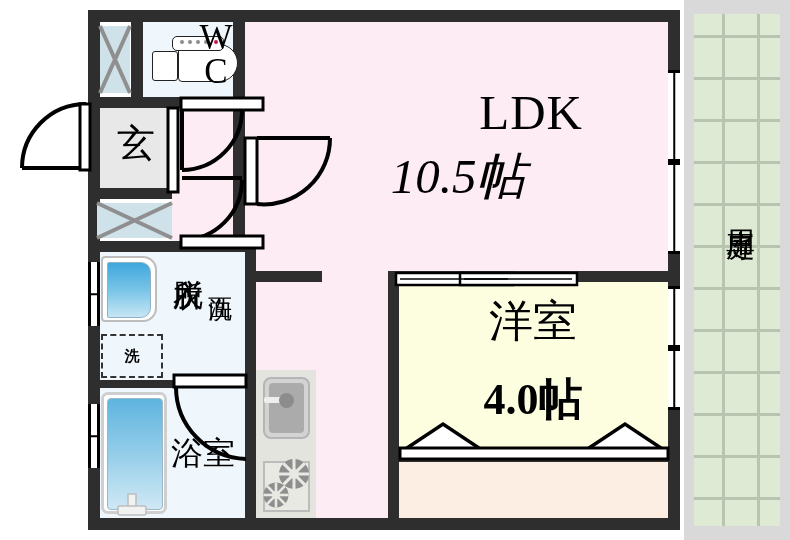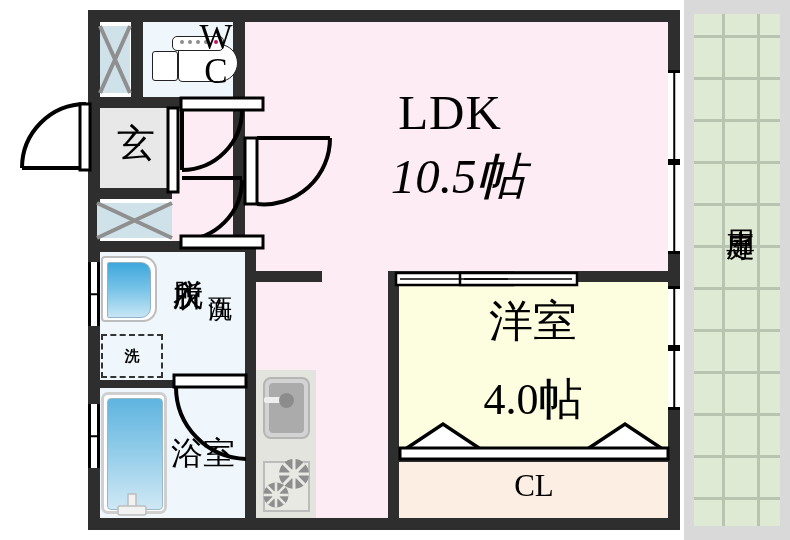--- a/index.html
+++ b/index.html
@@ -42,21 +42,21 @@
     position: absolute;
     color: #000;
     text-align: center;
     line-height: 1.02;
     white-space: nowrap;
     font-family: "Liberation Serif", serif;
   }
   .label-ldk { font-size: 49px; letter-spacing: 1px; }
   .label-ldk-area { font-size: 49px; }
   .label-bed { font-size: 44px; }
-  .label-bed-area { font-size: 44px; }
+  .label-bed-area { font-size: 44px; font-weight: bold; }
   .label-cl { font-size: 31px; }
   .label-wc { font-size: 35px; line-height: 0.92; }
   .label-genkan { font-size: 38px; }
   .label-yoku { font-size: 32px; }
   .label-datsu { font-size: 30px; line-height: 0.95; }
   .label-senmen { font-size: 24px; line-height: 0.95; }
   .label-sen { font-size: 15px; font-weight: bold;
                font-family: "Liberation Sans", sans-serif; }
   .label-garden { font-size: 29px; line-height: 1.12; }
 
@@ -320,27 +320,26 @@
   <div class="tub" style="left:101px; top:392px; width:66px; height:122px;"></div>
   <div class="tub-inner" style="left:107px; top:398px; width:54px; height:110px;"></div>
   <div class="label label-yoku" style="left:168px; top:437px; width:70px;">浴室</div>
 
   <div class="kt-sink" style="left:263px; top:377px; width:47px; height:62px;"></div>
   <div class="kt-sink-inner" style="left:269px; top:383px; width:35px; height:50px;"></div>
   <div class="kt-faucet" style="left:264px; top:397px; width:22px;"></div>
   <div class="kt-knob" style="left:279px; top:393px;"></div>
   <div class="kt-stove" style="left:263px; top:461px; width:47px; height:51px;"></div>
 
-  <div class="label label-ldk" style="left:325px; top:88px; width:250px;">LDK</div>
+  <div class="label label-ldk" style="left:333px; top:88px; width:250px;text-align:right;">LDK</div>
   <div class="label label-ldk-area" style="left:333px; top:152px; width:250px;font-style:italic;">10.5帖</div>
 
   <div class="label label-bed" style="left:418px; top:300px; width:230px;">洋室</div>
   <div class="label label-bed-area" style="left:418px; top:378px; width:230px;">4.0帖</div>
 
-  <div class="label label-cl" style="left:398px; top:470px; width:272px;">CL</div>
 
   <div class="window-v" style="left:668px; top:70px; width:12px; height:92px;"></div>
   <div class="window-v" style="left:668px; top:162px; width:12px; height:92px;"></div>
   <div class="window-v" style="left:668px; top:286px; width:12px; height:62px;"></div>
   <div class="window-v" style="left:668px; top:348px; width:12px; height:62px;"></div>
 
   <div class="window-h" style="left:88px; top:262px; width:12px; height:64px;"></div>
   <div class="window-h" style="left:88px; top:404px; width:12px; height:64px;"></div>
 
   <svg class="overlay" viewBox="0 0 790 540">

